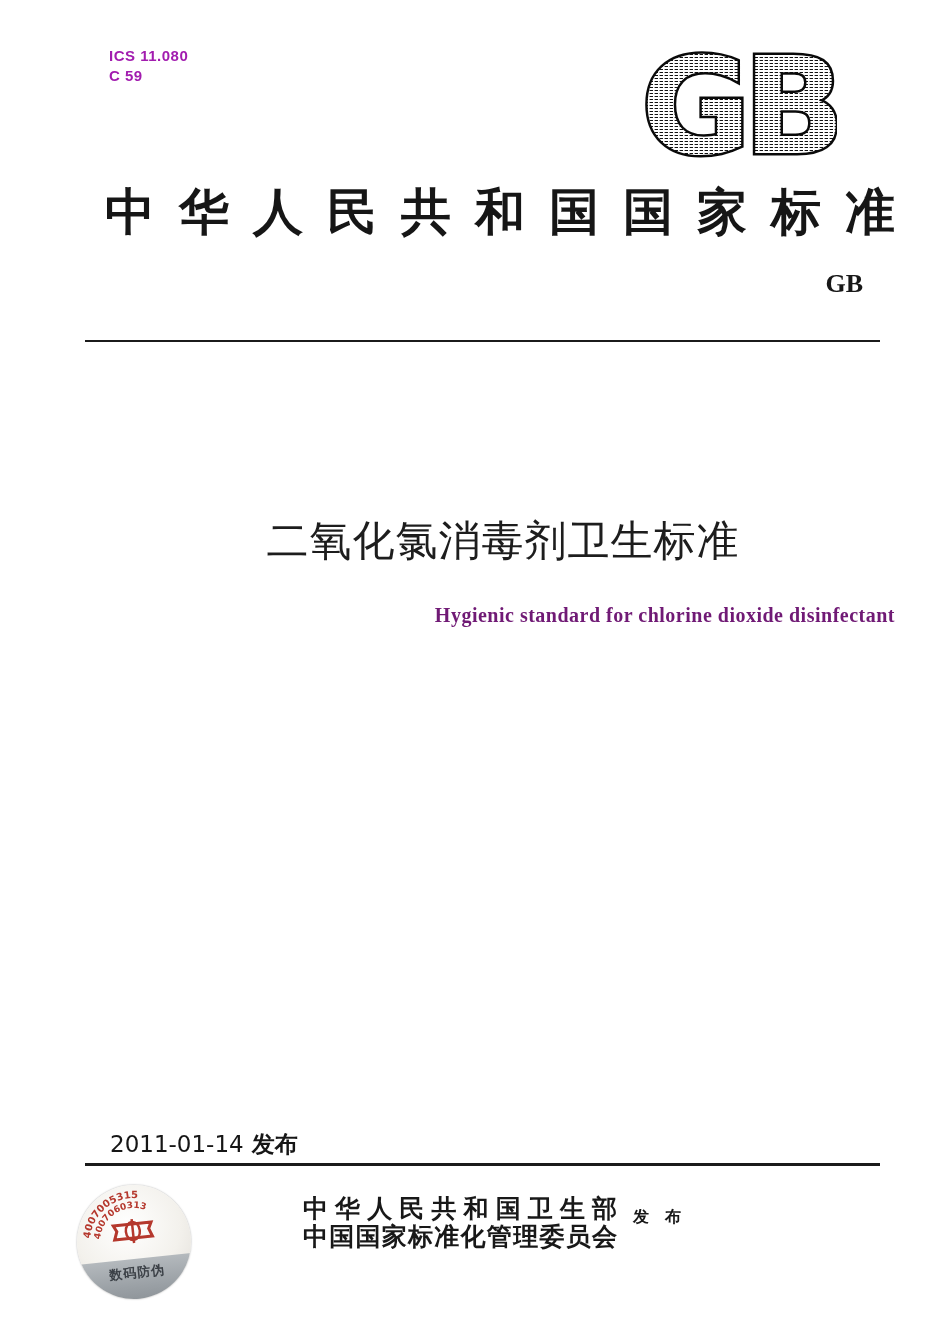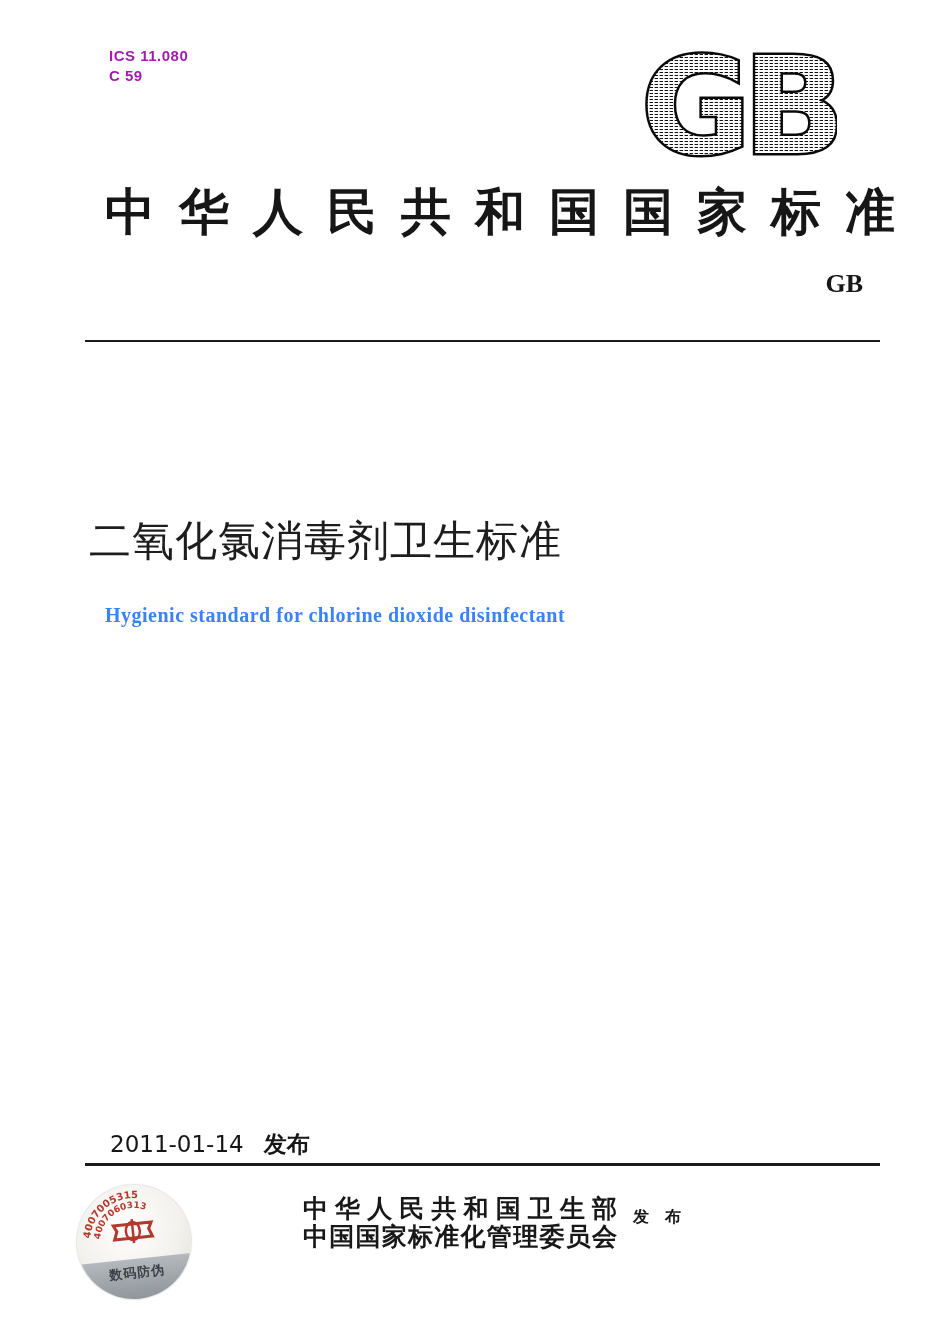--- a/index.html
+++ b/index.html
@@ -39,39 +39,39 @@
   }
   .std-code .prefix{font-family:"Liberation Serif",serif;font-weight:700;}
   .std-code .number{font-family:"DejaVu Sans",sans-serif;font-weight:500;letter-spacing:1px;}
 
   .rule{background:#1b1b1b;left:85px;width:795px;height:2px;}
   .rule-top{top:340px;}
   .rule-bottom{top:1163px;height:3px;}
 
   
   .cn-title{
-    left:89px;top:517px;width:790px;
+    left:108px;top:517px;width:790px;text-align:center;
     font-family:"Liberation Sans",sans-serif;
     font-weight:500;font-size:42px;line-height:48px;
     letter-spacing:1px;color:#1d1d1d;white-space:nowrap;
   }
   .en-title{
-    left:105px;top:602px;width:790px;text-align:left;
+    left:105px;top:602px;width:790px;text-align:right;
     font-family:"Liberation Serif",serif;
     font-weight:700;font-size:20px;line-height:26px;
-    letter-spacing:.5px;color:#3b82f6;white-space:nowrap;
+    letter-spacing:.5px;color:#701a75;white-space:nowrap;
   }
 
   
   .dates-row{
     left:110px;top:1129px;width:777px;
     display:flex;justify-content:space-between;
     font-size:23px;line-height:30px;color:#161616;white-space:nowrap;
   }
-  .date-item{display:flex;gap:20px;align-items:baseline;}
+  .date-item{display:flex;gap:8px;align-items:baseline;}
   .date-item .num{font-family:"DejaVu Sans",sans-serif;font-weight:500;}
   .date-item .lbl{font-family:Liberation Serif, serif;font-weight:700;}
 
   
   .publisher{
     left:303px;top:1195px;width:314px;
     font-family:"Liberation Serif",serif;
     font-weight:700;font-size:25px;line-height:28px;color:#181818;
   }
   .just-line{display:flex;justify-content:space-between;white-space:nowrap;}

